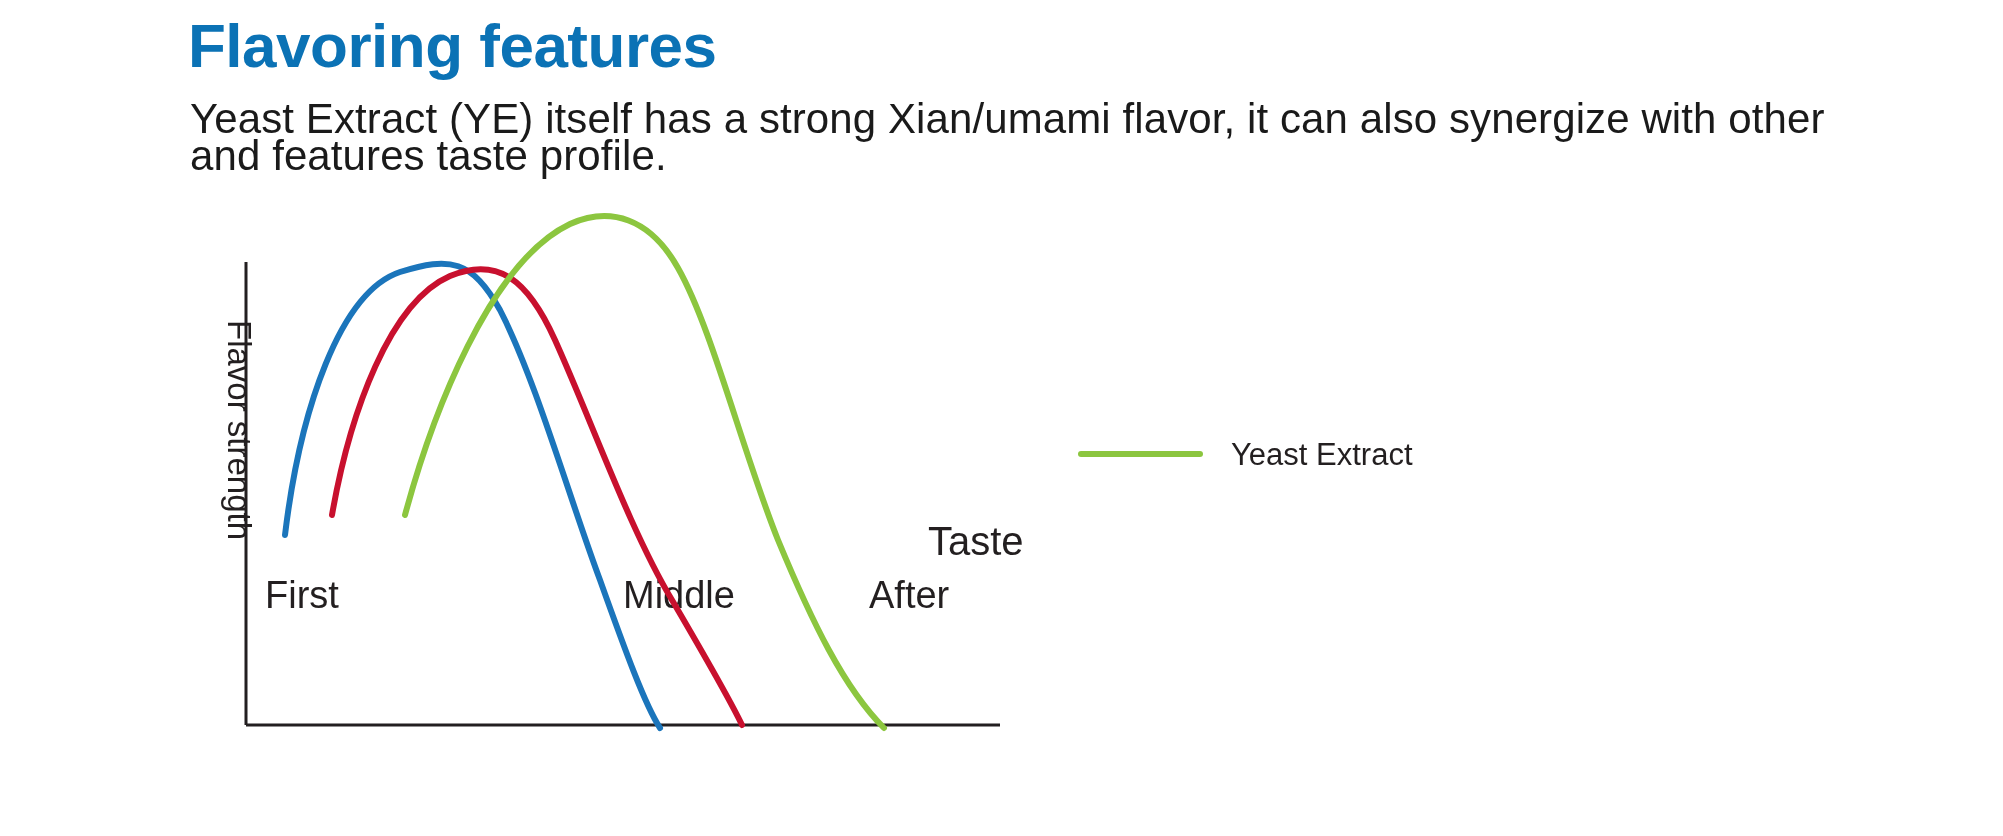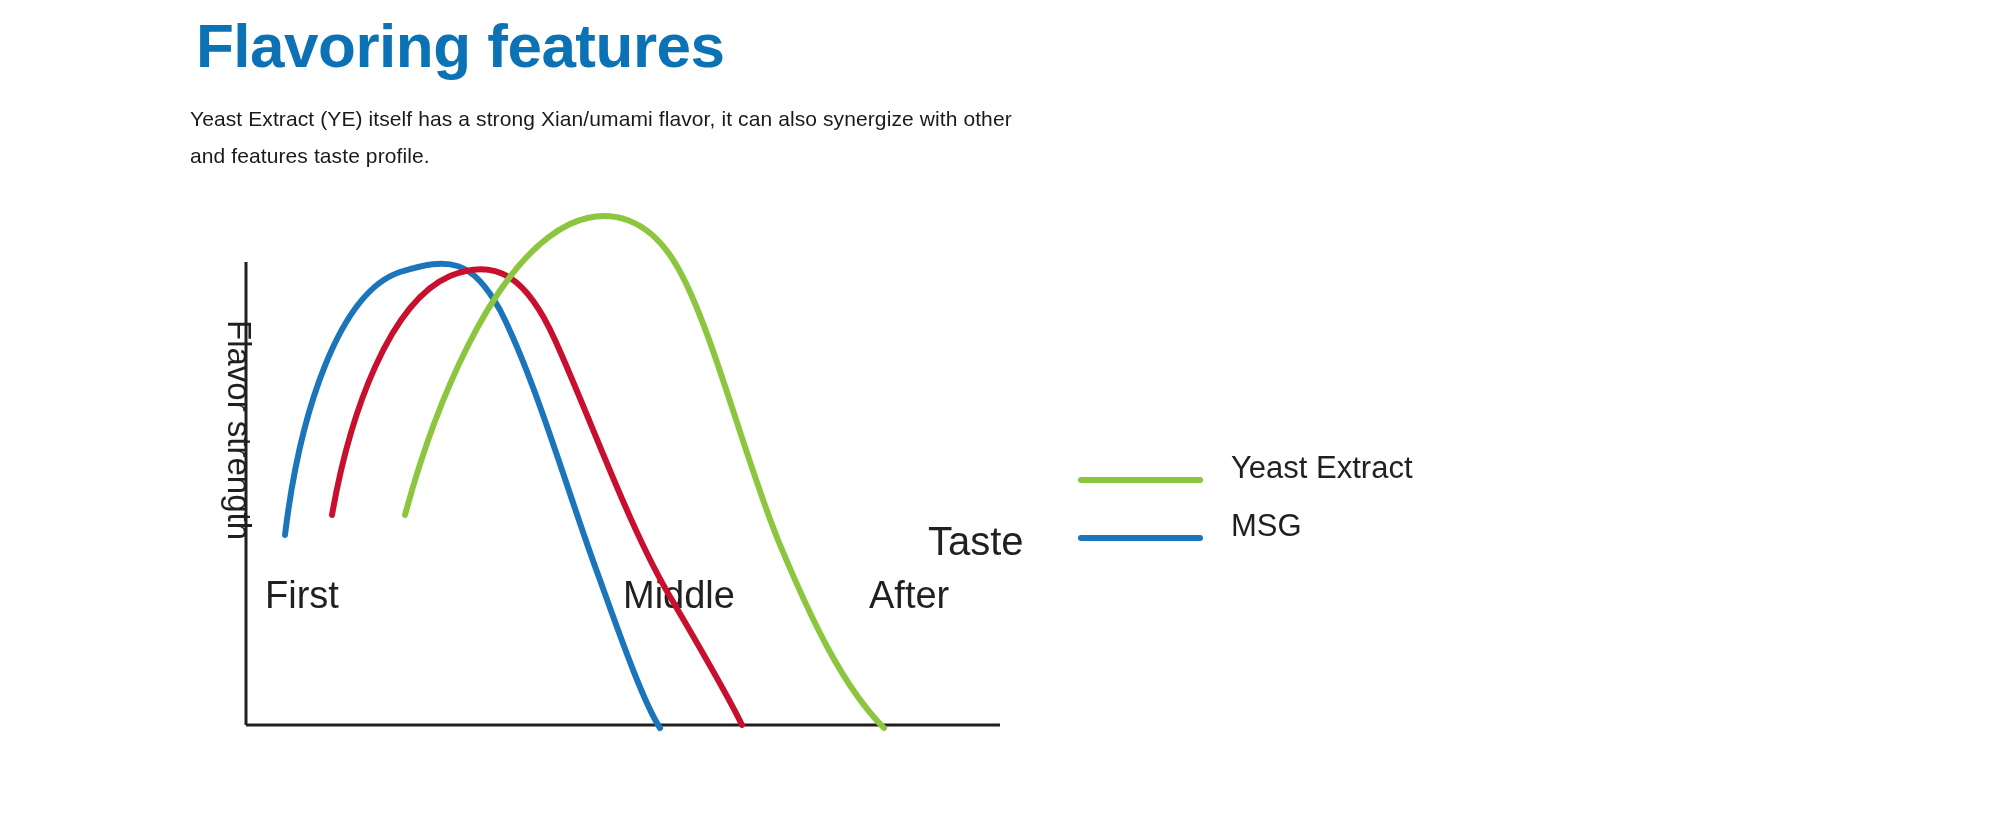--- a/index.html
+++ b/index.html
@@ -16,35 +16,35 @@
     position: relative;
     width: 2003px;
     height: 836px;
     background: #ffffff;
     overflow: hidden;
   }
 
   
   #title {
     position: absolute;
-    left: 196px;
+    left: 188px;
     top: 10px;
     font-size: 62px;
     line-height: 72px;
     font-weight: 700;
     letter-spacing: -0.5px;
     color: #0B72B5;
     white-space: nowrap;
   }
   #intro {
     position: absolute;
     left: 190px;
     top: 100px;
     width: 1180px;
-    font-size: 21px;
+    font-size: 42px;
     line-height: 37px;
     font-weight: 400;
     color: #1a1a1a;
     letter-spacing: 0.1px;
   }
   #intro .line { display: block; white-space: nowrap; }
 
   
   #chart {
     position: absolute;
@@ -71,21 +71,21 @@
 
   
   #legend {
     position: absolute;
     left: 1078px;
     top: 425px;
     width: 420px;
   }
   .legend-row {
     display: flex;
-    align-items: flex-end;
+    align-items: center;
     height: 58px;
   }
   .legend-swatch {
     width: 125px;
     height: 6px;
     border-radius: 3px;
     flex: 0 0 auto;
   }
   .legend-label {
     margin-left: 28px;
@@ -131,21 +131,17 @@
     </svg>
   </div>
 
   <div id="legend">
 
     <div class="legend-row">
       <span class="legend-swatch" style="background:#8CC63F"></span>
       <span class="legend-label">Yeast Extract</span>
     </div>
 
-    <div class="legend-row">
-      <span class="legend-swatch" style="background:#1B75BB"></span>
-      <span class="legend-label">MSG</span>
-    </div>
 
 
   </div>
 
 </div>
 
 </body></html>

